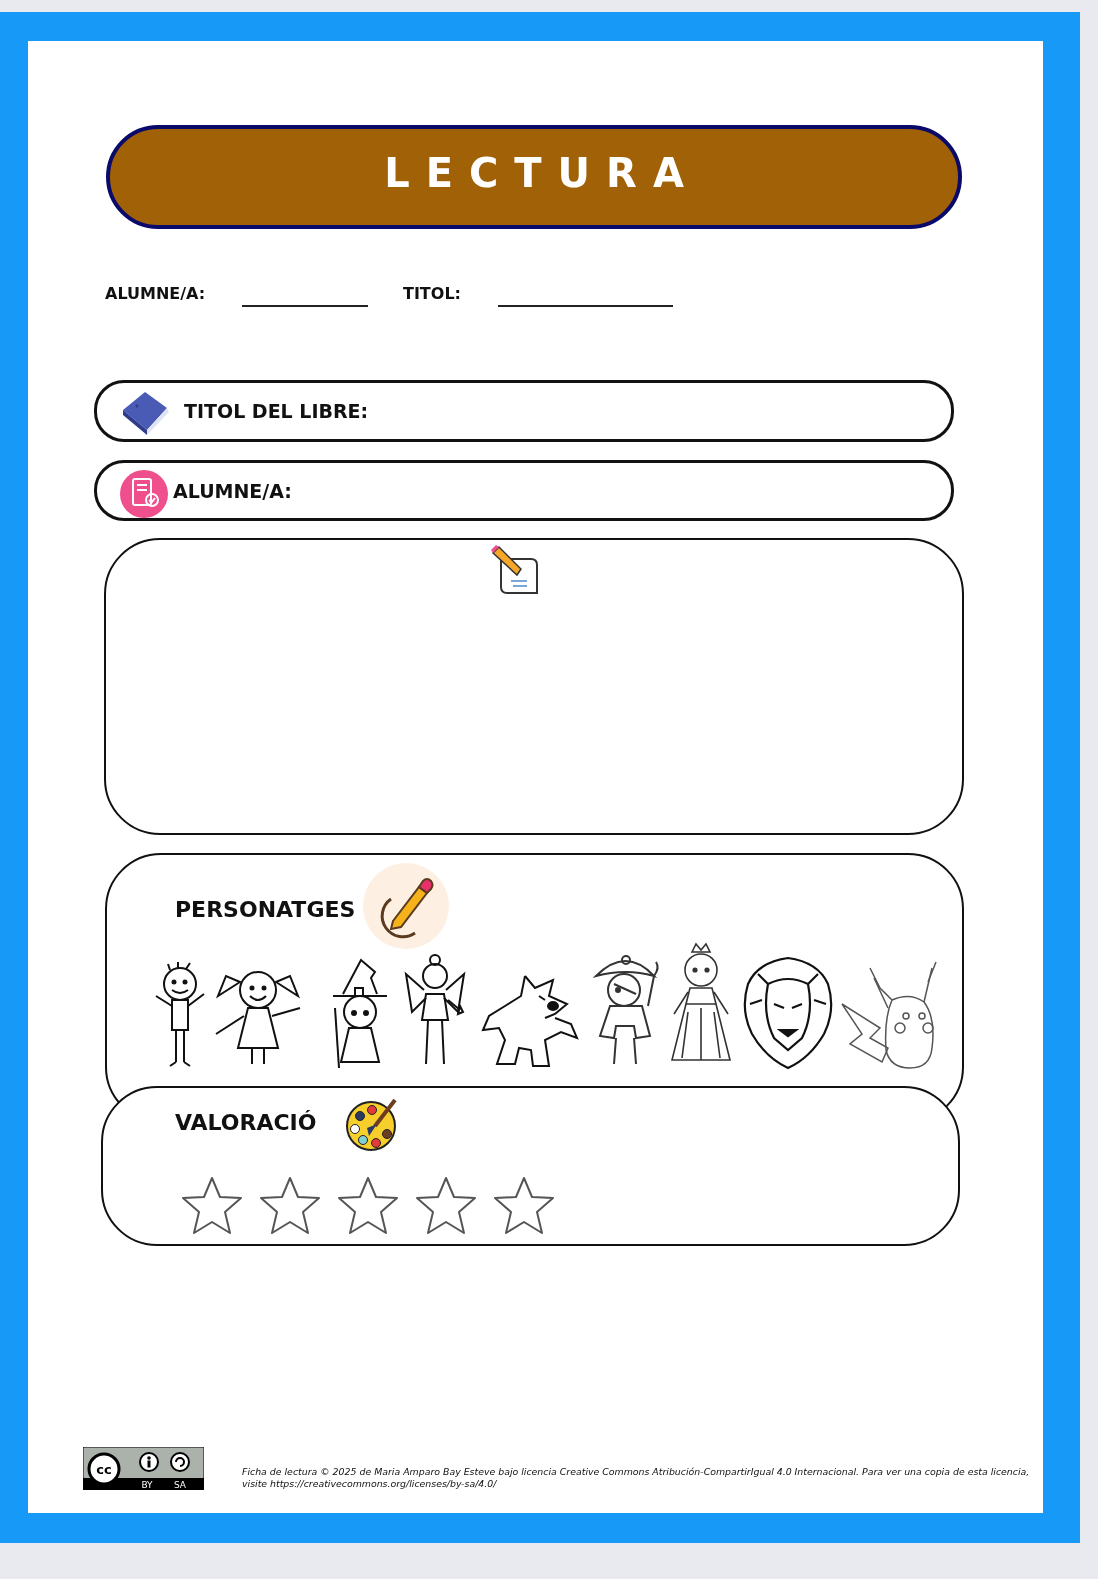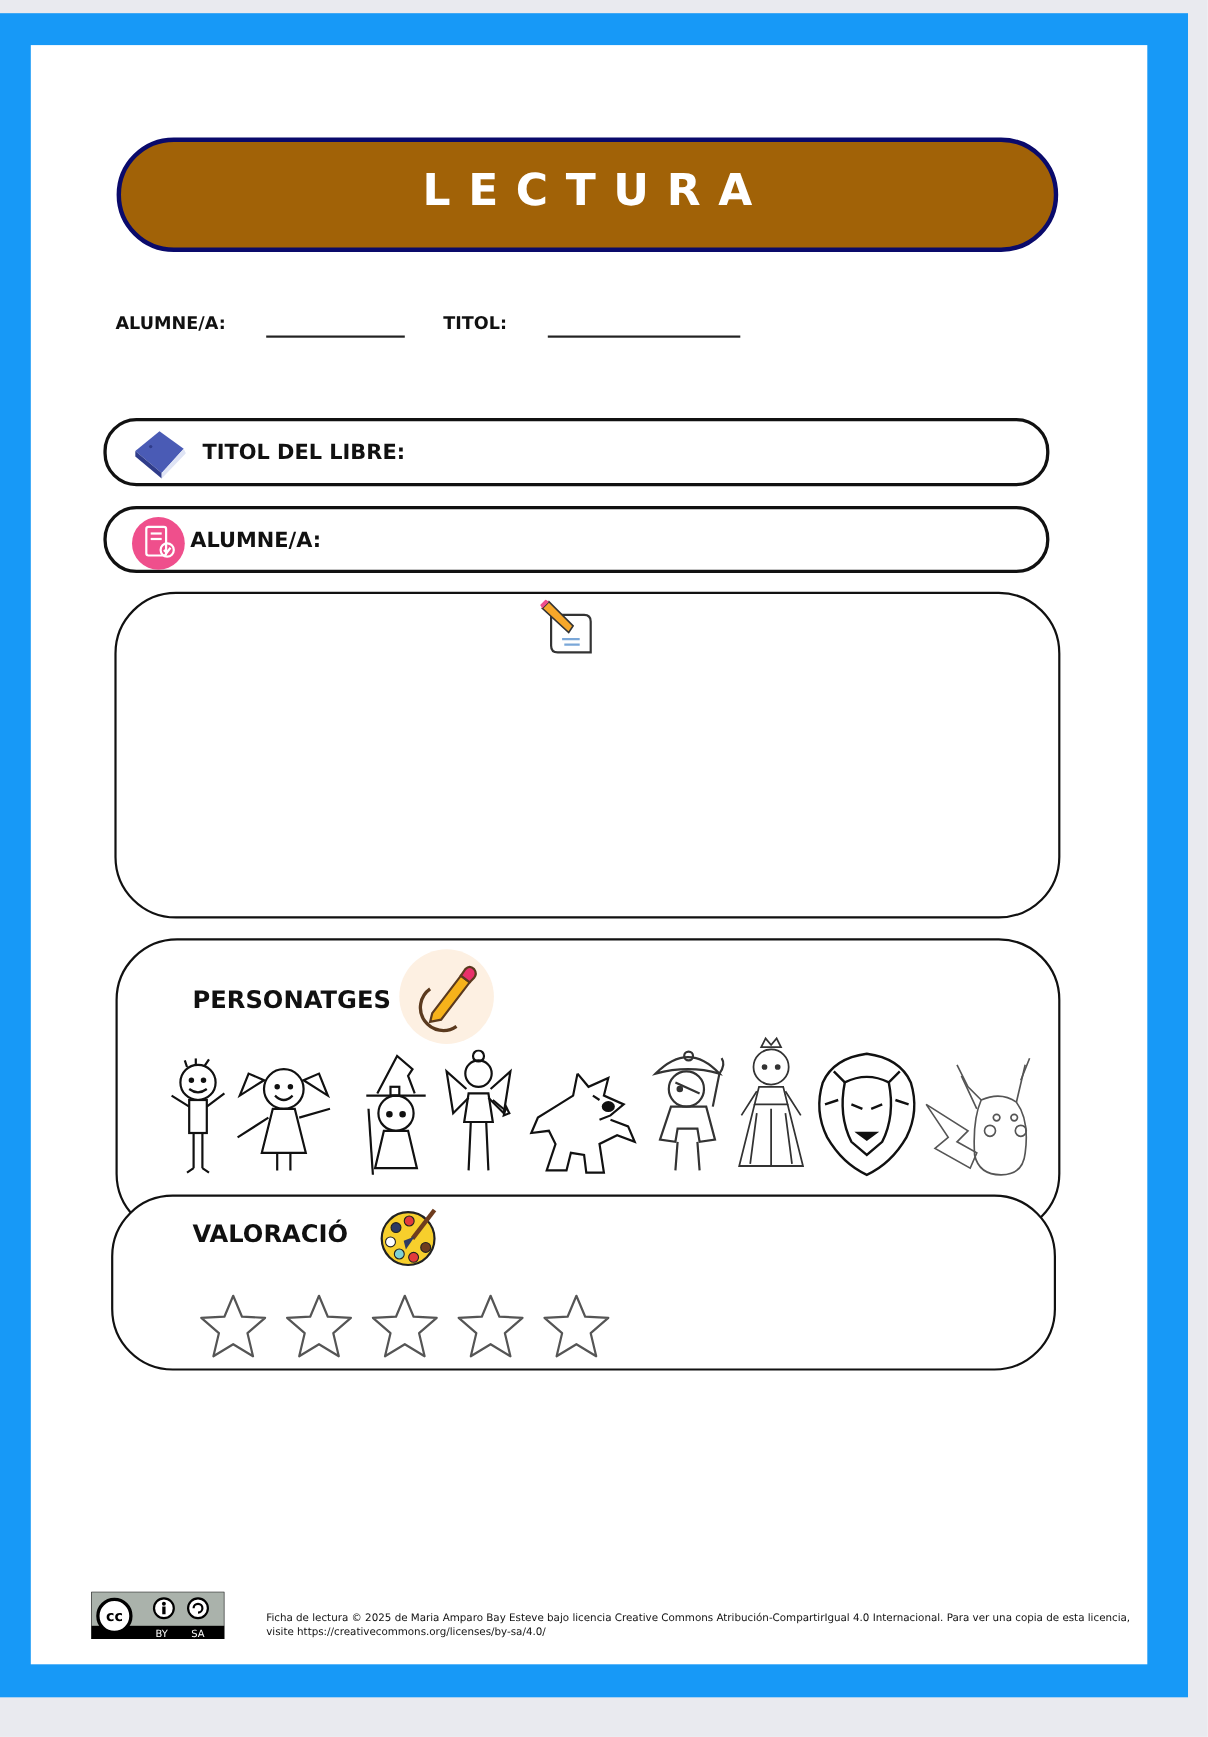--- a/index.html
+++ b/index.html
@@ -41,21 +41,21 @@
   }
   .icon { position:absolute; }
   .chars { position:absolute; left:140px; top:940px; width:800px; height:130px; }
   .chars svg { position:absolute; bottom:0; }
   .stars { position:absolute; left:180px; top:1175px; display:flex; gap:14px; }
   .stars svg { width:64px; height:62px; }
 
   .footer-logo { position:absolute; left:83px; top:1447px; width:121px; height:43px; }
   .footer-text {
     position:absolute; left:242px; top:1466px; width:790px;
-    font-family:"DejaVu Sans", sans-serif; font-size:9.4px; line-height:12px; color:#111;
+    font-family:"DejaVu Sans", sans-serif; font-size:9.4px; line-height:12px; color:#111;font-style:italic;
   }
 </style>
 </head>
 <body>
 
 <div class="frame"></div>
 <div class="page"></div>
 
 <div class="title-pill">
   <span>LECTURA</span>

